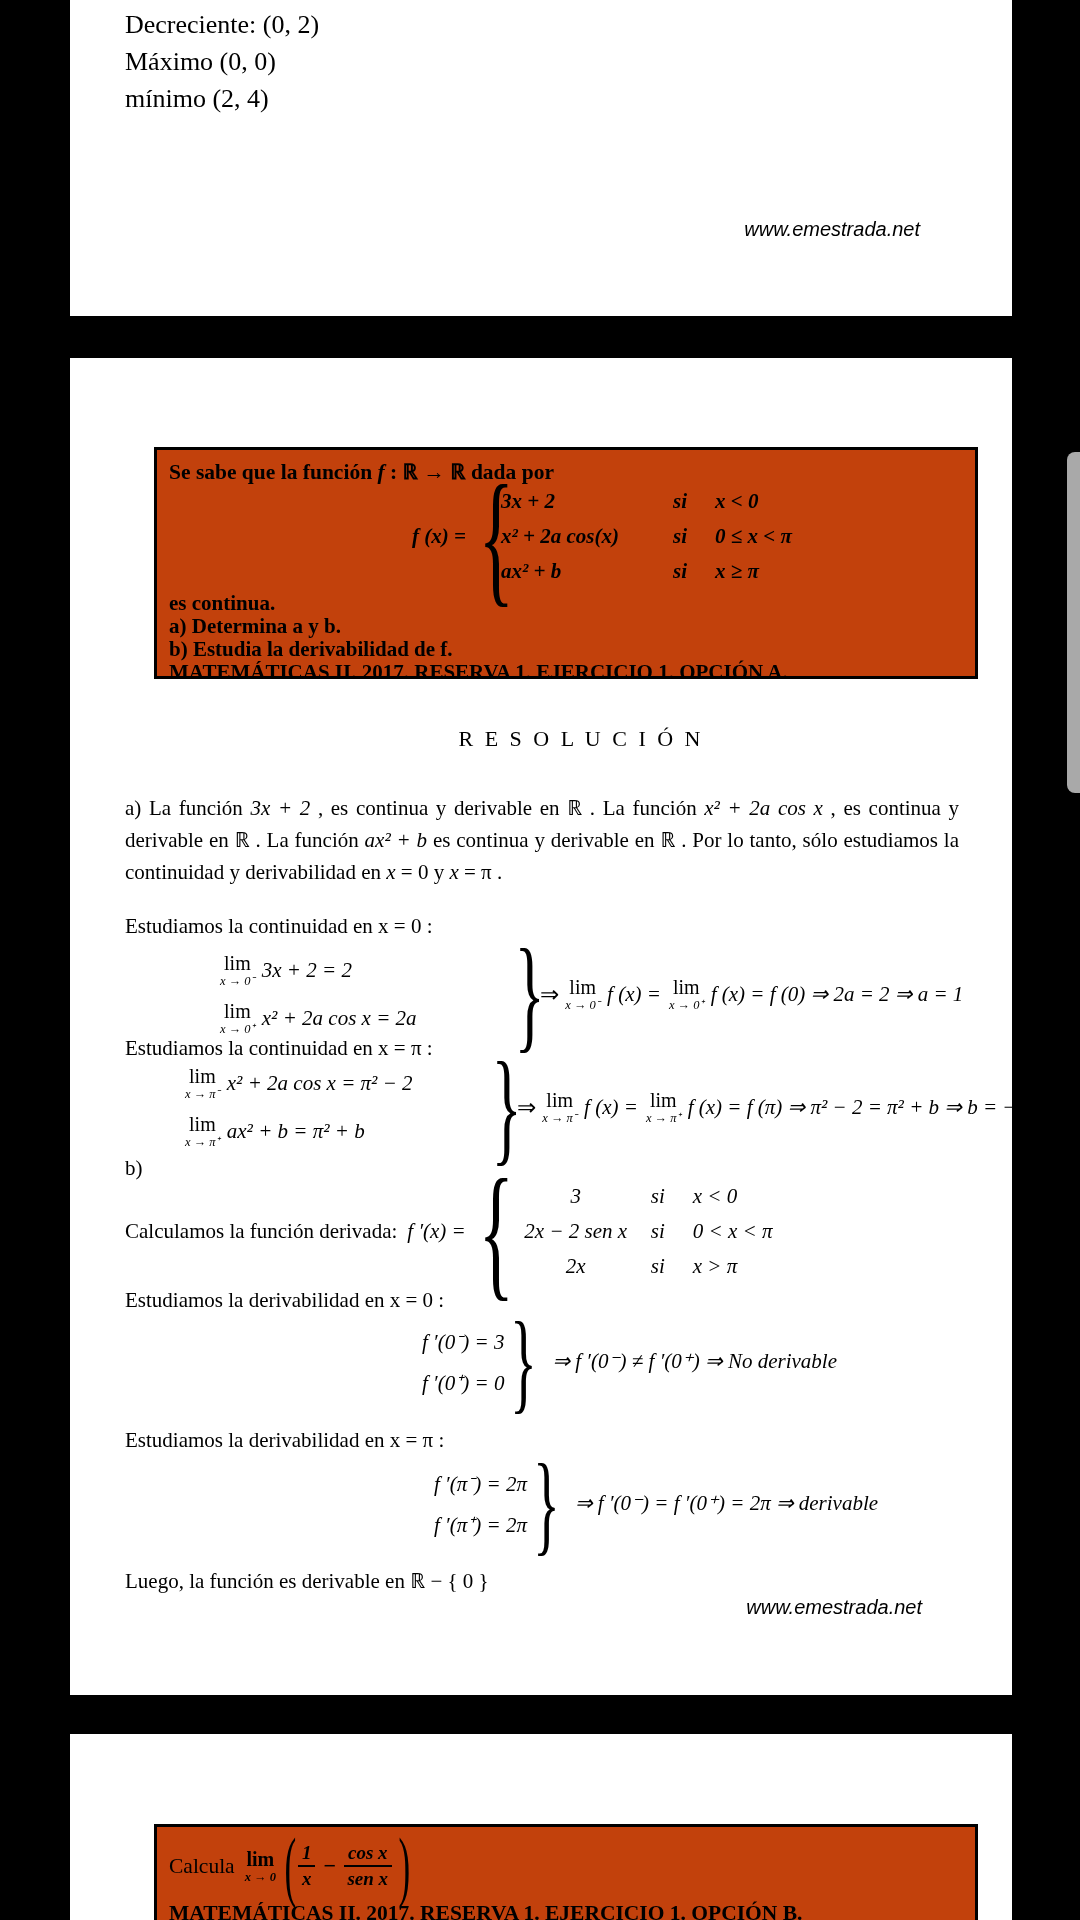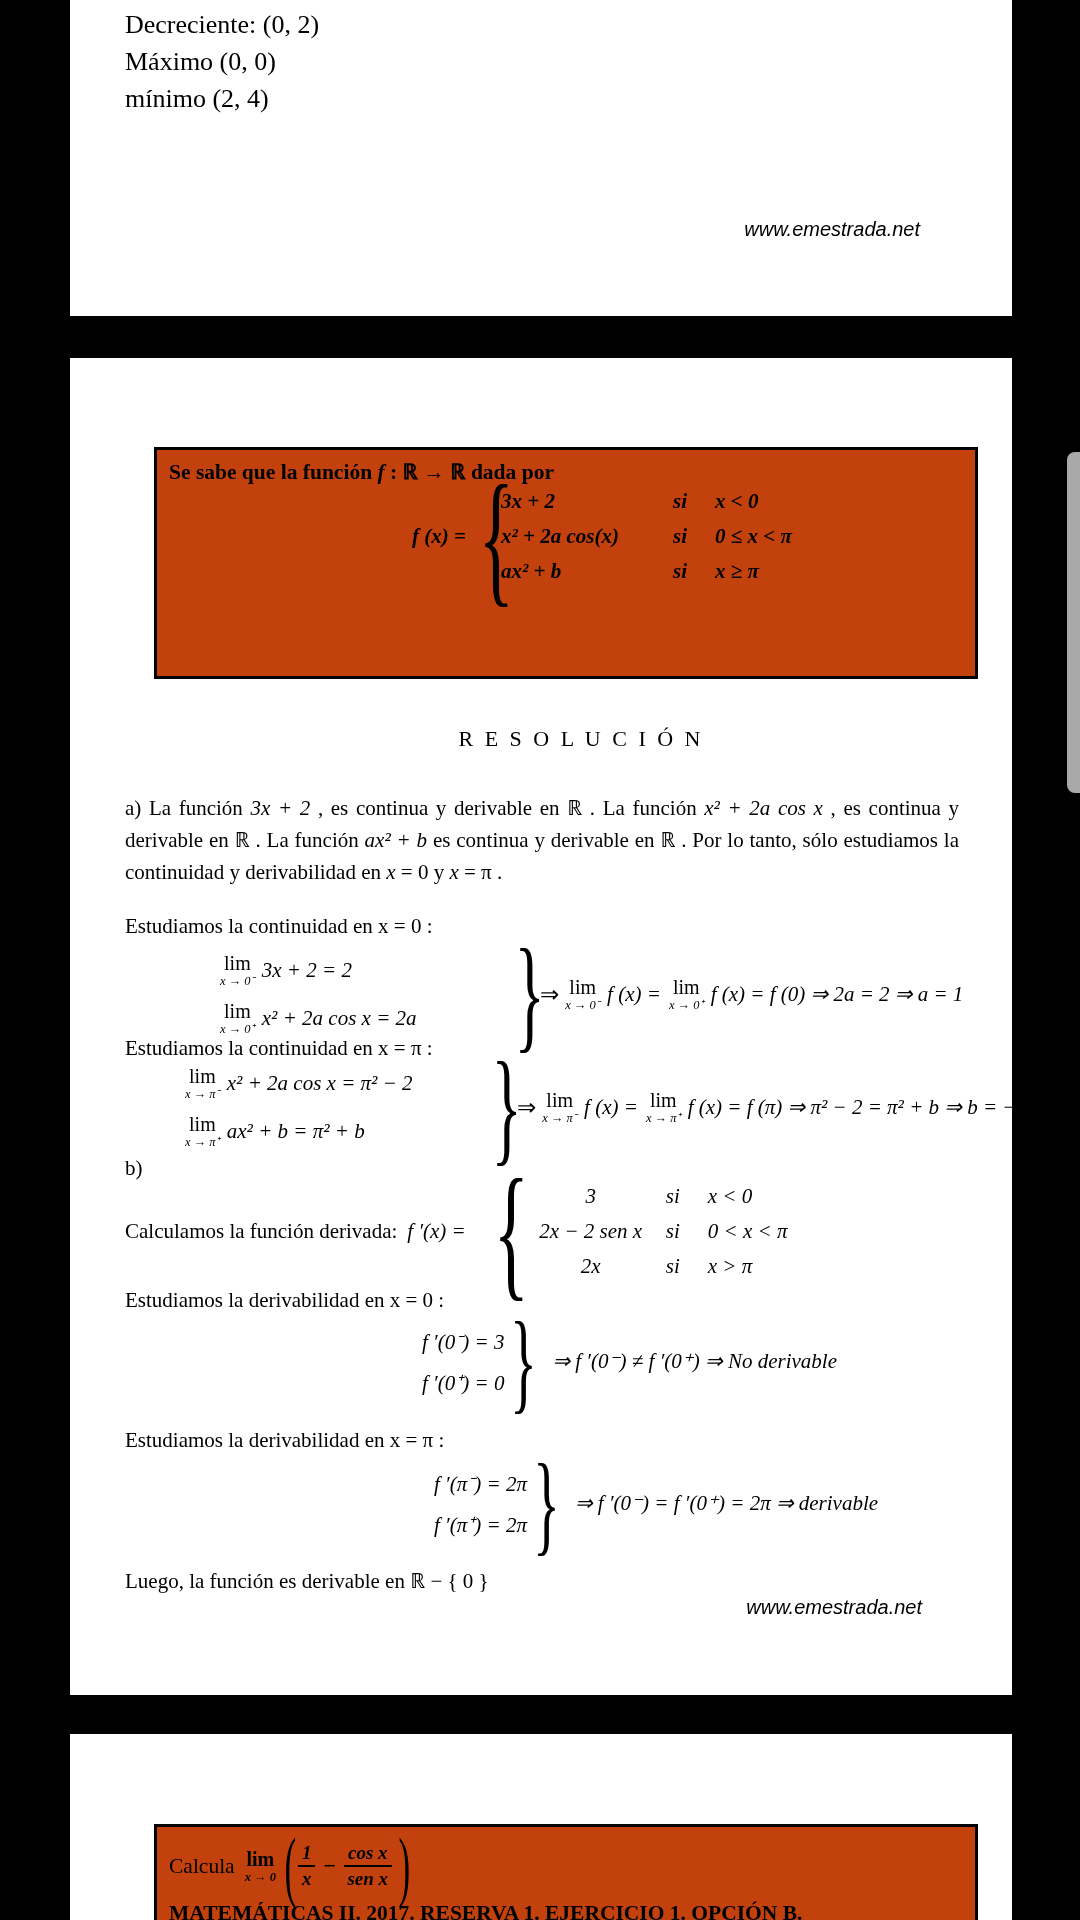--- a/index.html
+++ b/index.html
@@ -64,21 +64,21 @@
   .limstack { display:inline-block; text-align:center; margin-right:7px; line-height:1; }
   .limstack .lim { display:block; font-size:20px; }
   .limstack .limsub { display:block; font-size:12.5px; font-style:italic; margin-top:2px; white-space:nowrap; }
   .mexpr { font-style:italic; white-space:nowrap; }
   .brace2 { font-size:126px; line-height:92px; width:26px; }
   .arrow { font-size:23px; margin:0 6px; font-style:normal; }
   .res-mid { font-style:italic; margin-right:8px; white-space:nowrap; }
 
   .blk-deriv { top:820px; left:55px; height:106px; position:absolute; display:flex; align-items:center; font-size:21px; }
   .deriv-label { margin-right:10px; }
-  .deriv-fx { font-style:italic; margin-right:20px; }
+  .deriv-fx { font-style:italic; margin-right:5px; }
   .pw2 .pw-expr { width:150px; text-align:center; font-style:italic; }
   .pw2 .pw-si { width:42px; font-style:italic; }
   .pw2 .pw-cond { font-style:italic; }
 
   .blk-der0 { top:962px; left:352px; height:82px; }
   .blk-derpi { top:1102px; left:364px; height:86px; }
   .fcol .frow { height:41px; display:flex; align-items:center; }
   .braceD { font-size:112px; line-height:80px; width:24px; }
   .fres { font-style:italic; margin-left:24px; white-space:nowrap;font-family:Liberation Serif, serif; }
 
@@ -131,20 +131,26 @@
             <span class="pw-si">si</span>
             <span class="pw-cond">0 ≤ x &lt; π</span>
           </div>
           <div class="pw-r">
             <span class="pw-expr">ax² + b</span>
             <span class="pw-si">si</span>
             <span class="pw-cond">x ≥ π</span>
           </div>
         </div>
       </div>
+      <div class="box-lines">
+        <div class="box-line">es continua.</div>
+        <div class="box-line">a) Determina a y b.</div>
+        <div class="box-line">b) Estudia la derivabilidad de f.</div>
+        <div class="box-line">MATEMÁTICAS II. 2017. RESERVA 1. EJERCICIO 1. OPCIÓN A.</div>
+      </div>
     </div>
 
     <div class="resolucion">R E S O L U C I Ó N</div>
 
     <div class="para"><span>a) La función  </span><span class="seg-i">3x + 2</span><span> ,  es continua y derivable en  ℝ .  La función  </span><span class="seg-i">x² + 2a cos x</span><span> ,  es continua y derivable en  ℝ .  La función  </span><span class="seg-i">ax² + b</span><span>  es continua y derivable en  ℝ .  Por lo tanto, sólo estudiamos la continuidad y derivabilidad en  </span><span class="seg-i">x</span><span> = 0  y  </span><span class="seg-i">x</span><span> = π .</span></div>
 
     <div class="mh h-cont0">Estudiamos la continuidad en  x = 0 :</div>
 
     <div class="eqblock blk-cont0">
       <div class="eqcol">

